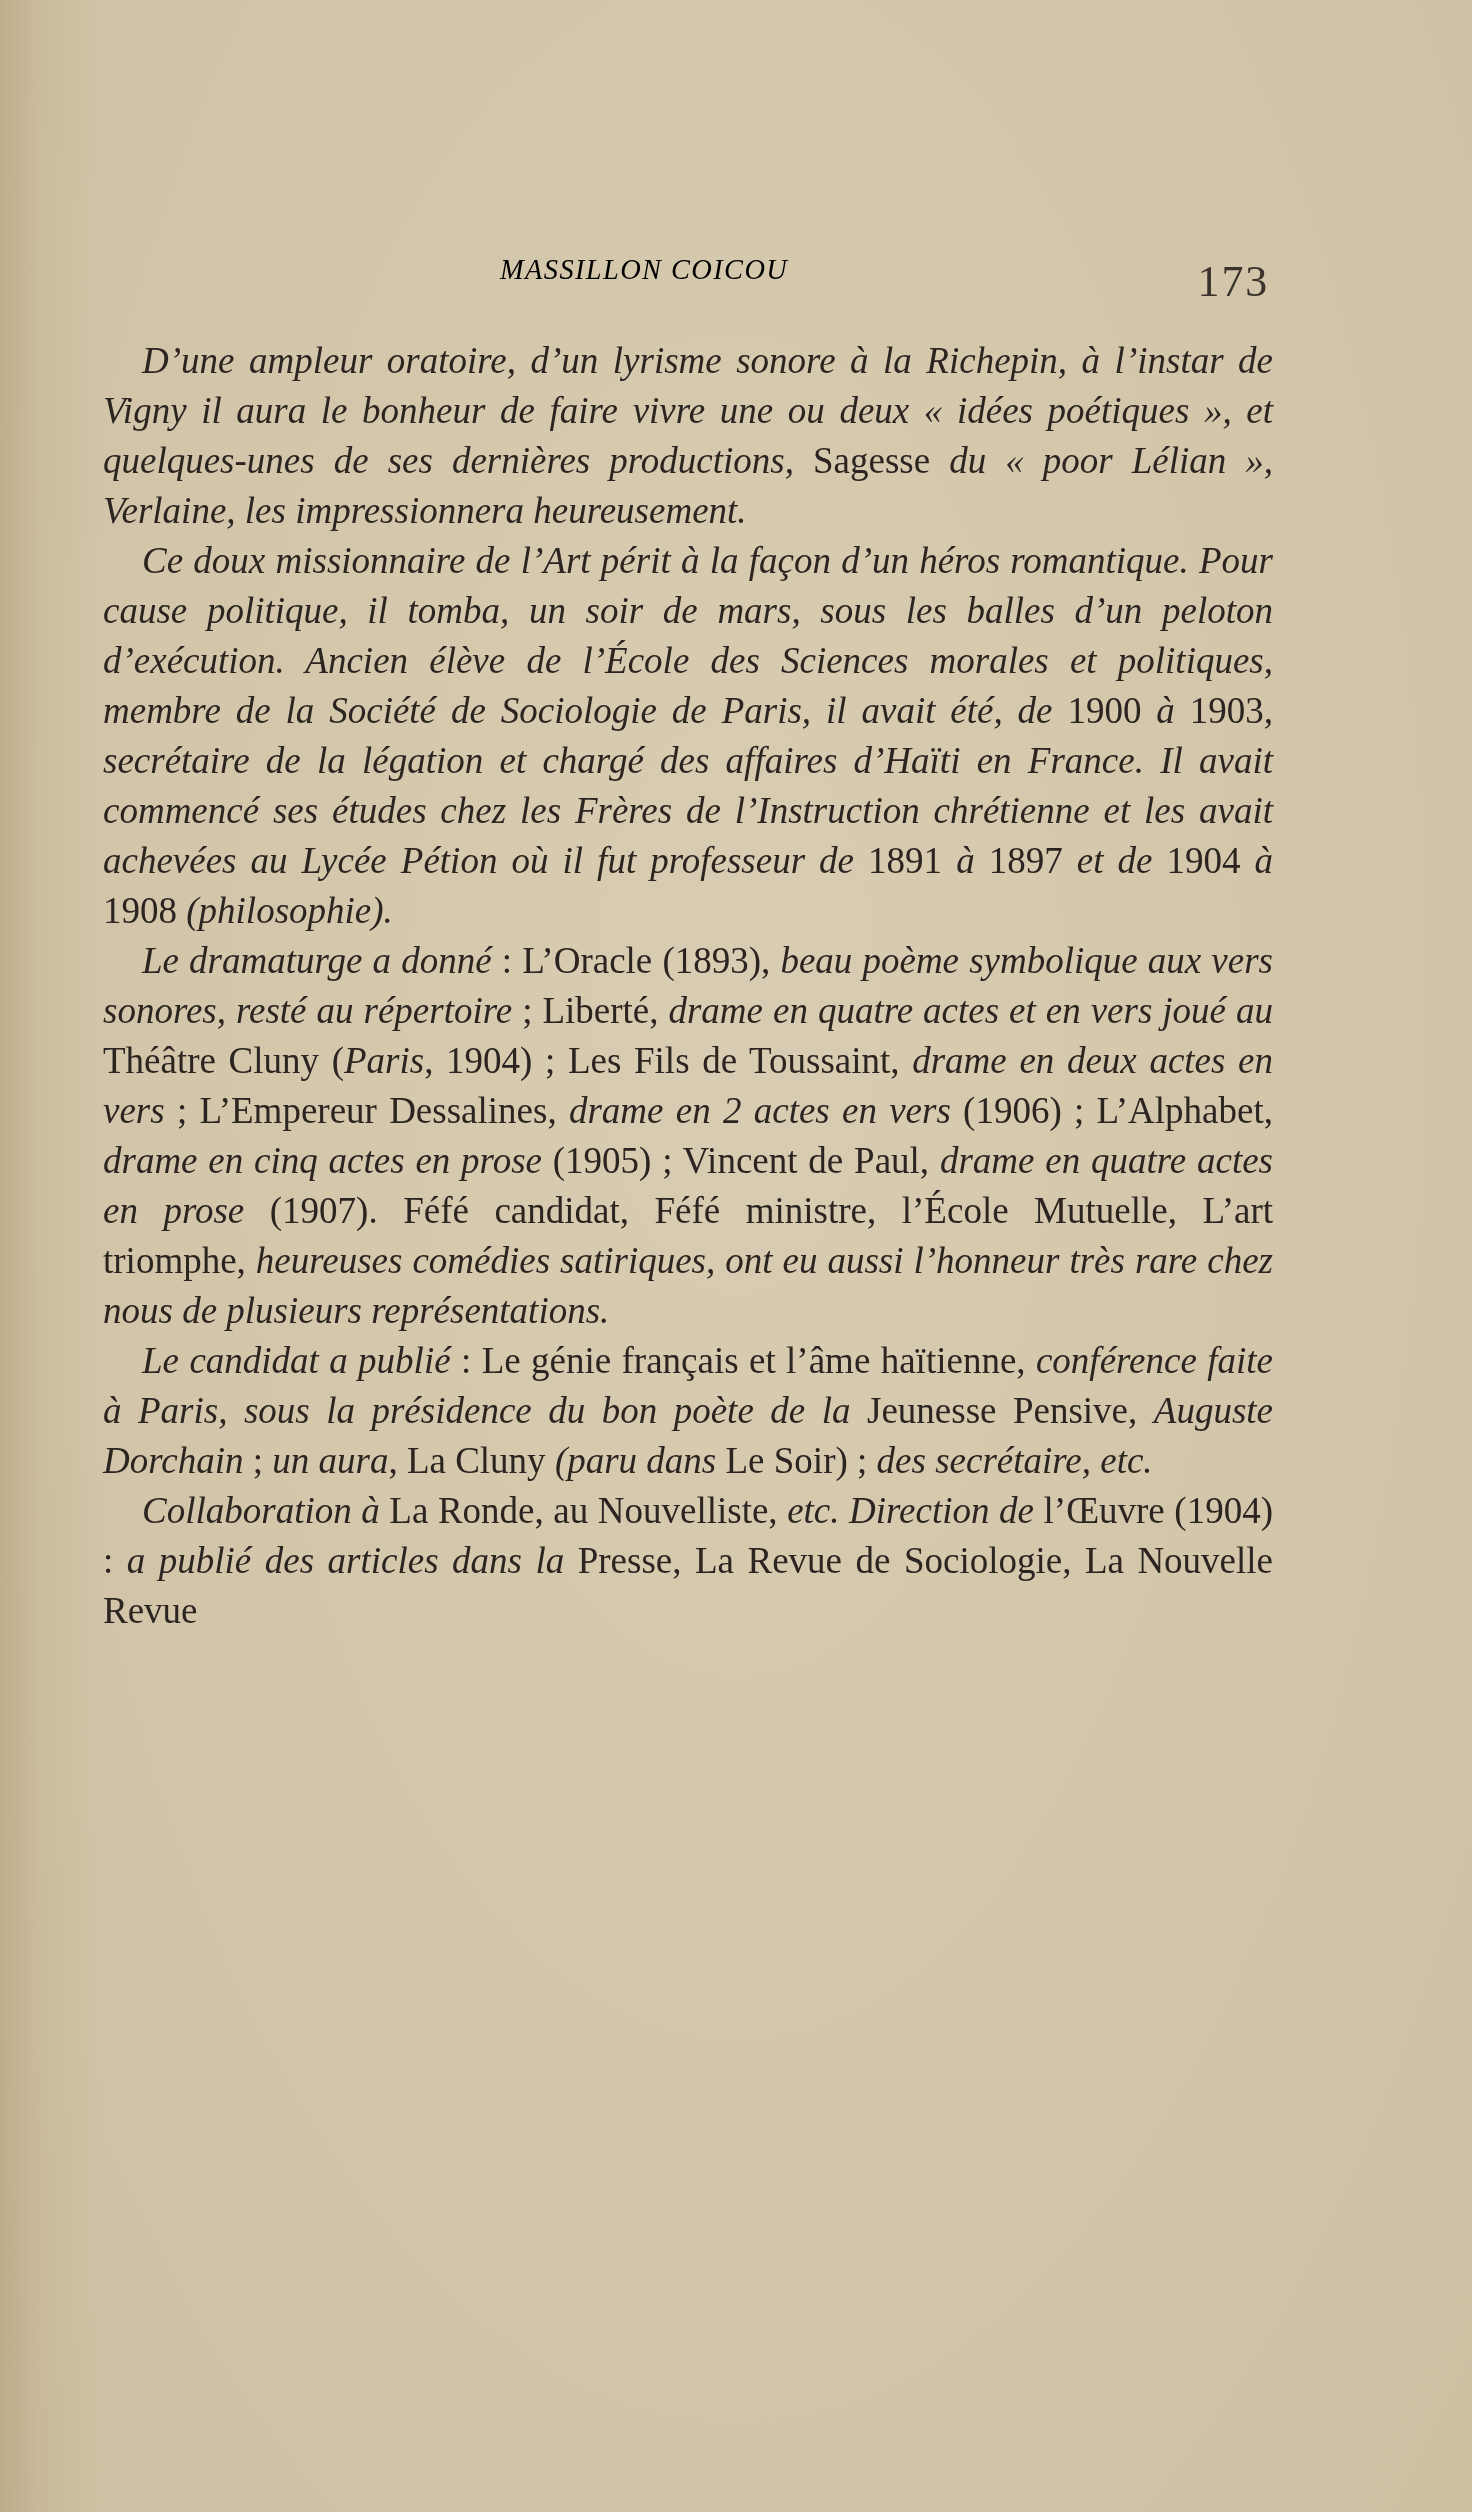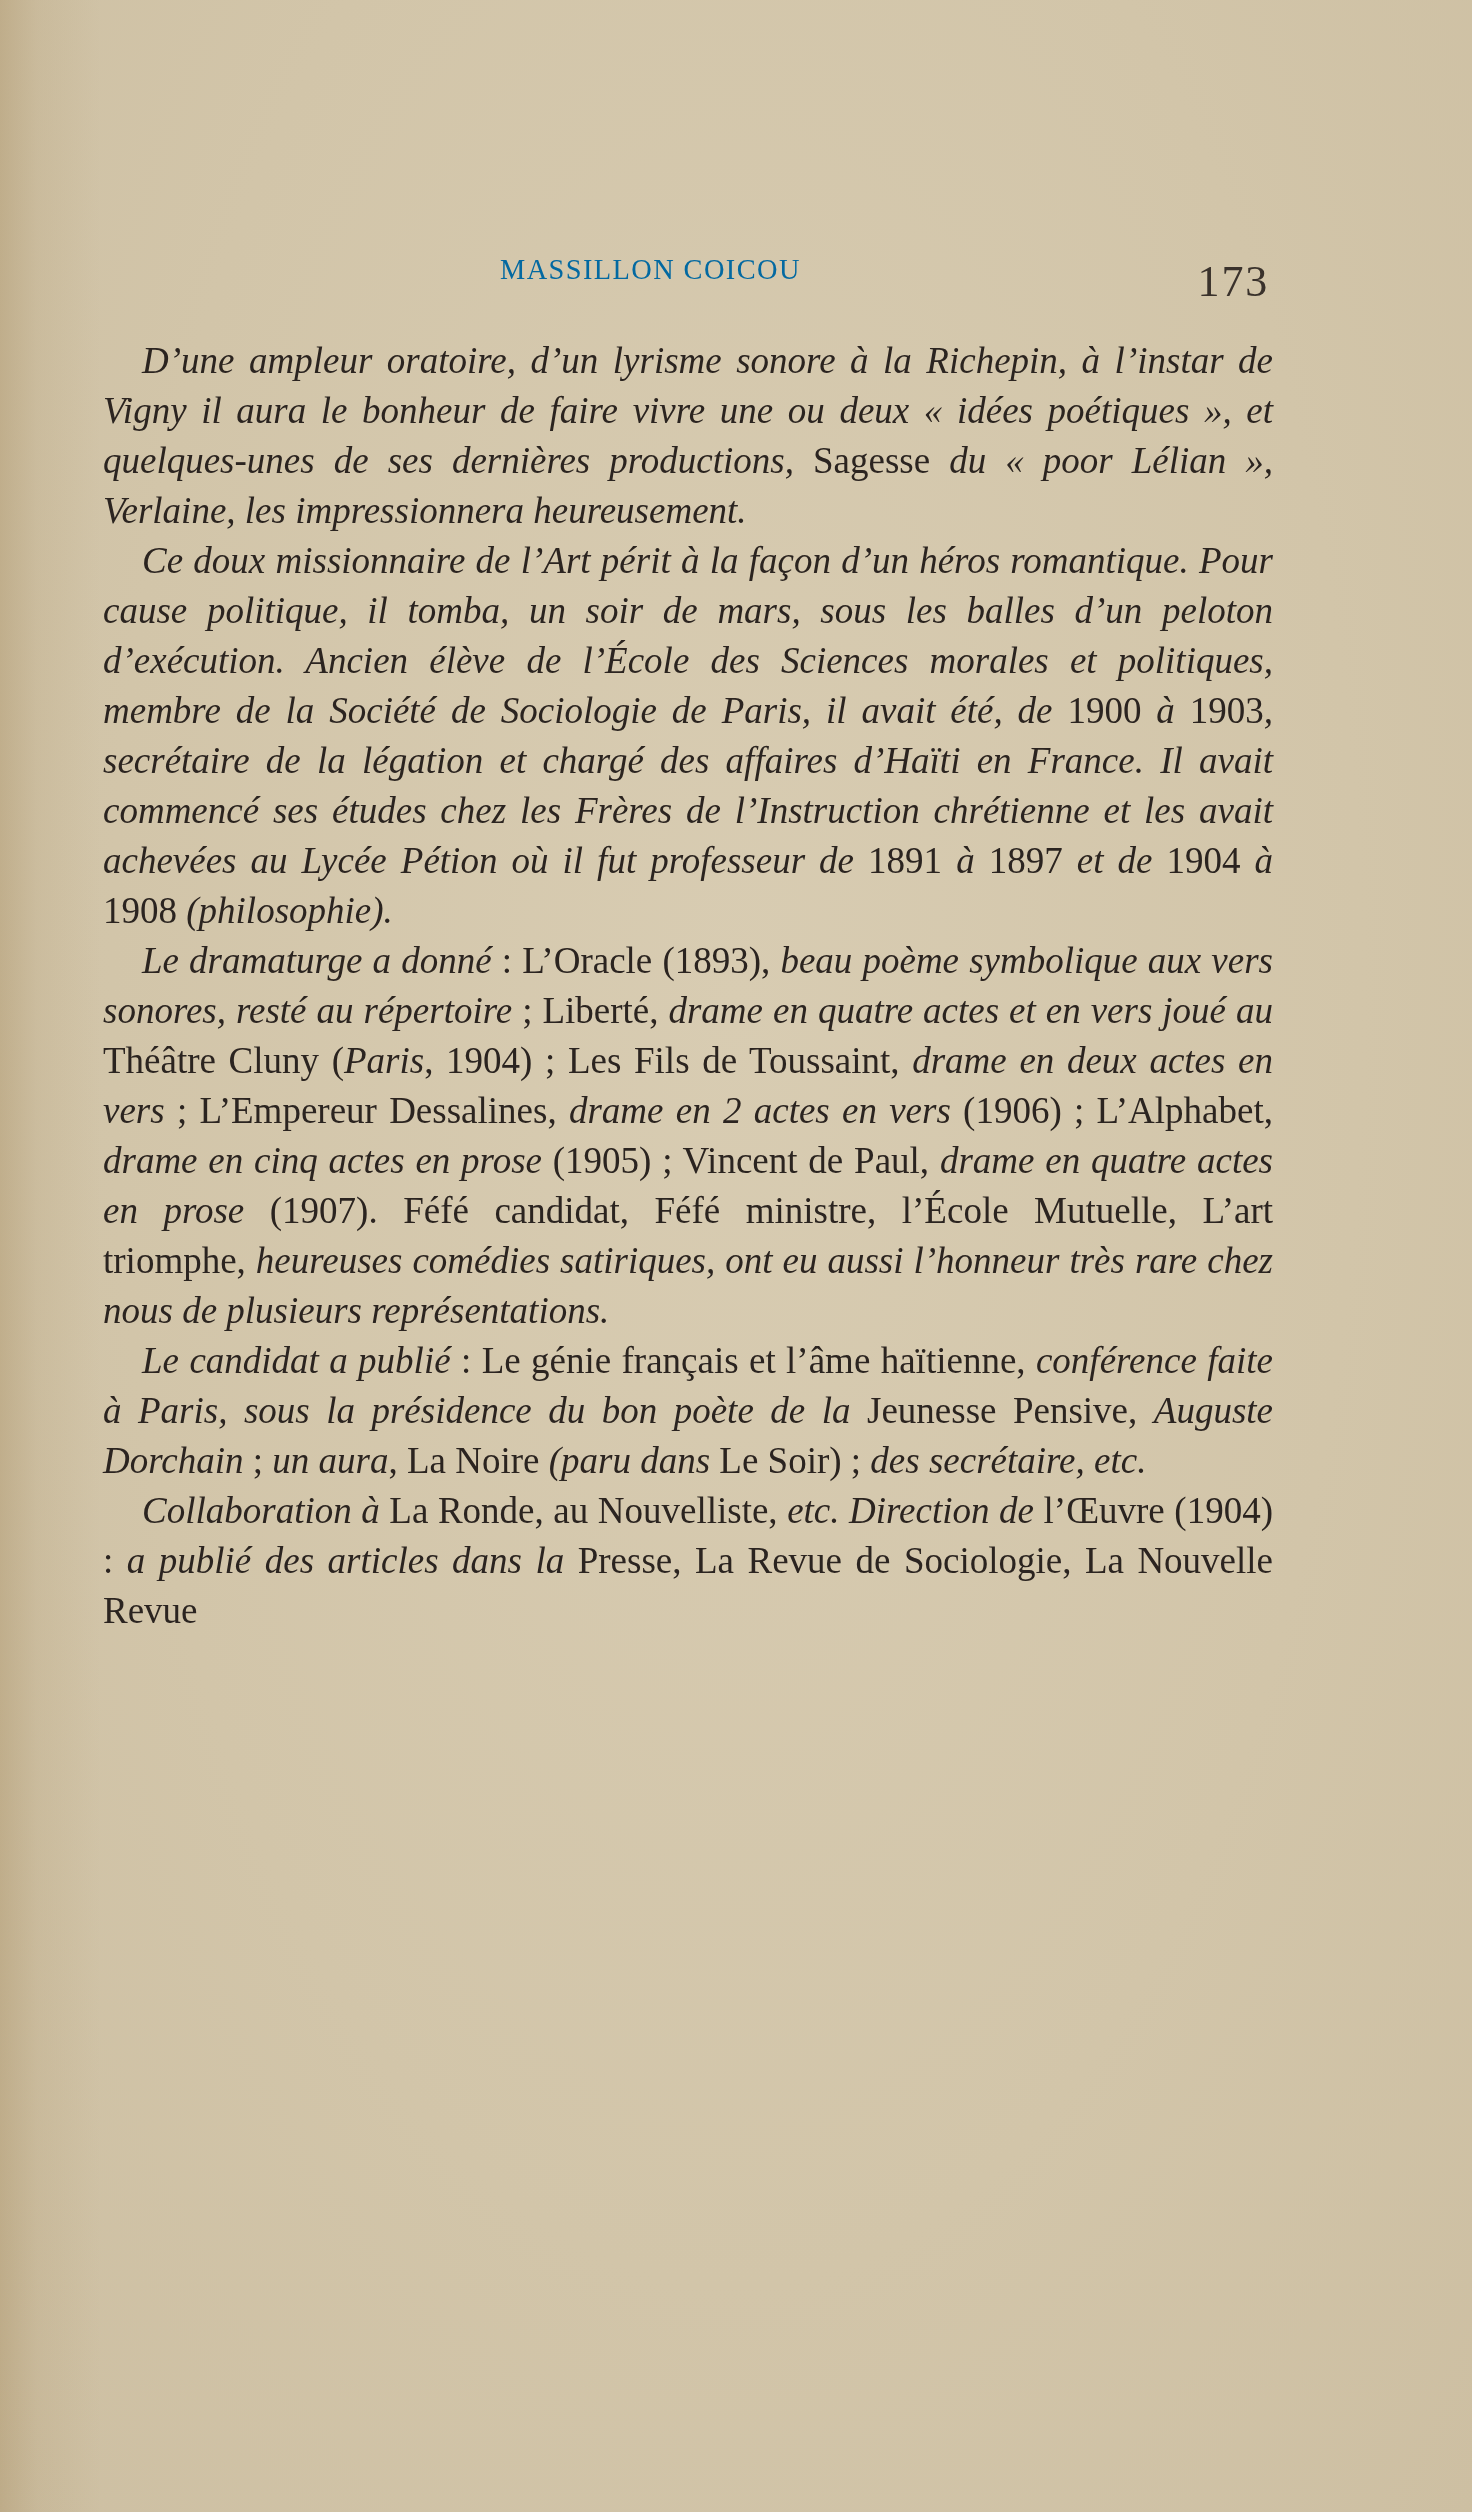--- a/index.html
+++ b/index.html
@@ -12,21 +12,21 @@
     position: relative; overflow: hidden;
     font-family: "Liberation Serif", "DejaVu Serif", serif;
     color: #2b2420;
   }
   .page { position: absolute; left: 0; top: 0; width: 1472px; height: 2512px; }
   .running-head {
     position: absolute; top: 254px; left: 500px; width: 769px; height: 40px;
   }
   .running-title {
     position: absolute; left: 0; top: 0;
-    font-size: 28.4px; letter-spacing: 1.4px; color: #0369a1;
+    font-size: 28.4px; letter-spacing: 1.4px; color: #000000; font-style: italic;
   }
   .page-number {
     position: absolute; right: 0; top: 1.8px;
     font-size: 44px; color: #3a322c; letter-spacing: 1.8px;
   }
   .body {
     position: absolute; left: 103px; top: 336px; width: 1170px;
     font-size: 37px; line-height: 50px;
     text-align: justify;
   }
@@ -40,17 +40,17 @@
 <div class="page">
   <div class="running-head">
     <span class="running-title">MASSILLON COICOU</span>
     <span class="page-number">173</span>
   </div>
 
   <div class="body">
     <p><i>D’une ampleur oratoire, d’un lyrisme sonore à la Richepin, à l’instar de Vigny il aura le bonheur de faire vivre une ou deux « idées poétiques », et quelques-unes de ses dernières productions, </i><span class="rm">Sagesse</span><i> du « poor Lélian », Verlaine, les impressionnera heureusement.</i></p>
     <p><i>Ce doux missionnaire de l’Art périt à la façon d’un héros romantique. Pour cause politique, il tomba, un soir de mars, sous les balles d’un peloton d’exécution. Ancien élève de l’École des Sciences morales et politiques, membre de la Société de Sociologie de Paris, il avait été, de </i><span class="rm">1900</span><i> à </i><span class="rm">1903</span><i>, secrétaire de la légation et chargé des affaires d’Haïti en France. Il avait commencé ses études chez les Frères de l’Instruction chrétienne et les avait achevées au Lycée Pétion où il fut professeur de </i><span class="rm">1891</span><i> à </i><span class="rm">1897</span><i> et de </i><span class="rm">1904</span><i> à </i><span class="rm">1908</span><i> (philosophie).</i></p>
     <p><i>Le dramaturge a donné</i><span class="rm"> : L’Oracle (1893), </span><i>beau poème symbolique aux vers sonores, resté au répertoire</i><span class="rm"> ; Liberté, </span><i>drame en quatre actes et en vers joué au</i><span class="rm"> Théâtre Cluny (</span><i>Paris</i><span class="rm">, 1904) ; Les Fils de Toussaint, </span><i>drame en deux actes en vers</i><span class="rm"> ; L’Empereur Dessalines, </span><i>drame en 2 actes en vers</i><span class="rm"> (1906) ; L’Alphabet, </span><i>drame en cinq actes en prose</i><span class="rm"> (1905) ; Vincent de Paul, </span><i>drame en quatre actes en prose</i><span class="rm"> (1907). Féfé candidat, Féfé ministre, l’École Mutuelle, L’art triomphe, </span><i>heureuses comédies satiriques, ont eu aussi l’honneur très rare chez nous de plusieurs représentations.</i></p>
-    <p><i>Le candidat a publié</i><span class="rm"> : Le génie français et l’âme haïtienne, </span><i>conférence faite à Paris, sous la présidence du bon poète de la</i><span class="rm"> Jeunesse Pensive, </span><i>Auguste Dorchain</i><span class="rm"> ; </span><i>un aura</i><span class="rm">, La Noire </span><i>(paru dans</i><span class="rm"> Le Soir) ; </span><i>des secrétaire, etc.</i></p>
+    <p><i>Le candidat a publié</i><span class="rm"> : Le génie français et l’âme haïtienne, </span><i>conférence faite à Paris, sous la présidence du bon poète de la</i><span class="rm"> Jeunesse Pensive, </span><i>Auguste Dorchain</i><span class="rm"> ; </span><i>un aura</i><span class="rm">, La Cluny </span><i>(paru dans</i><span class="rm"> Le Soir) ; </span><i>des secrétaire, etc.</i></p>
     <p><i>Collaboration à</i><span class="rm"> La Ronde, au Nouvelliste, </span><i>etc. Direction de</i><span class="rm"> l’Œuvre (1904) : </span><i>a publié des articles dans la</i><span class="rm"> Presse, La Revue de Sociologie, La Nouvelle Revue</span></p>
   </div>
 </div>
 
 
 </body></html>

